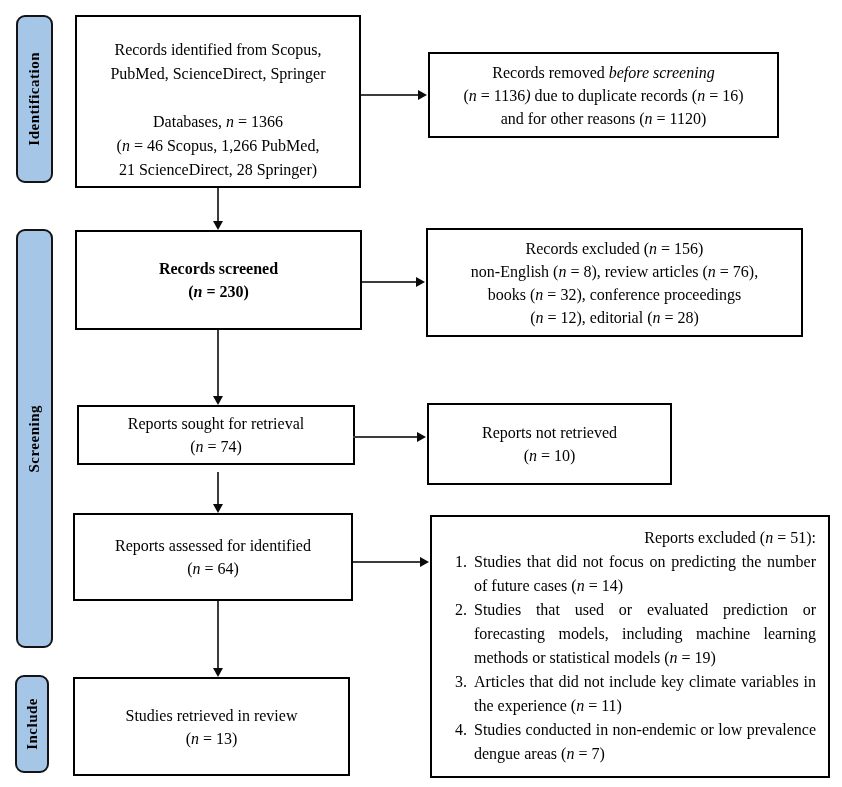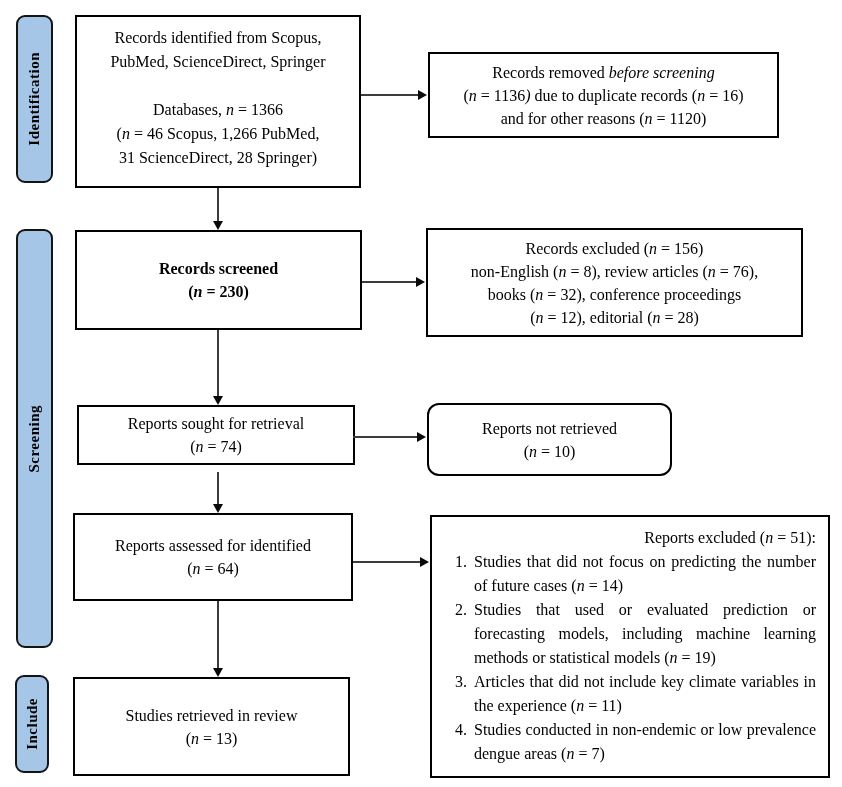--- a/index.html
+++ b/index.html
@@ -48,21 +48,21 @@
     display: flex;
     flex-direction: column;
     justify-content: center;
     align-items: center;
     text-align: center;
     font-size: 16px;
     line-height: 23px;
     padding: 4px 5px;
   }
   .fbox .line { min-height: 23px; width: 100%; }
-  .fbox.top-align { justify-content: flex-start; padding-top: 9px; line-height: 24px; }
+  .fbox.top-align { justify-content: flex-end; padding-top: 9px; line-height: 24px; }
   .fbox.top-align .line { min-height: 24px; }
   .fbox.list-box {
     justify-content: flex-start;
     align-items: flex-end;
     text-align: left;
     padding: 9px 12px;
     line-height: 24px;
   }
   .list-box ol { margin: 0; padding-left: 27px; }
   .list-box li { text-align: justify; padding-left: 3px; }
@@ -96,21 +96,21 @@
   <div class="stage" style="left:15px; top:675px; width:34px; height:98px;">
     <span class="vtext">Include</span>
   </div>
 
   <div class="fbox top-align" style="left:75px; top:15px; width:286px; height:173px;">
     <div class="line">Records identified from Scopus,</div>
     <div class="line">PubMed, ScienceDirect, Springer</div>
     <div class="line"></div>
     <div class="line">Databases, <i>n</i> = 1366</div>
     <div class="line">(<i>n</i> = 46 Scopus, 1,266 PubMed,</div>
-    <div class="line">31 ScienceDirect, 28 Springer)</div>
+    <div class="line">21 ScienceDirect, 28 Springer)</div>
   </div>
 
   <div class="fbox" style="left:75px; top:230px; width:287px; height:100px;font-weight:bold;">
     <div class="line">Records screened</div>
     <div class="line">(<i>n</i> = 230)</div>
   </div>
 
   <div class="fbox" style="left:77px; top:405px; width:278px; height:60px;">
     <div class="line">Reports sought for retrieval</div>
     <div class="line">(<i>n</i> = 74)</div>
@@ -132,21 +132,21 @@
     <div class="line">and for other reasons (<i>n</i> = 1120)</div>
   </div>
 
   <div class="fbox" style="left:426px; top:228px; width:377px; height:109px;">
     <div class="line">Records excluded (<i>n</i> = 156)</div>
     <div class="line">non-English (<i>n</i> = 8), review articles (<i>n</i> = 76),</div>
     <div class="line">books (<i>n</i> = 32), conference proceedings</div>
     <div class="line">(<i>n</i> = 12), editorial (<i>n</i> = 28)</div>
   </div>
 
-  <div class="fbox" style="left:427px; top:403px; width:245px; height:73px;border-radius:12px;">
+  <div class="fbox" style="left:427px; top:403px; width:245px; height:82px;">
     <div class="line">Reports not retrieved</div>
     <div class="line">(<i>n</i> = 10)</div>
   </div>
 
   <div class="fbox list-box" style="left:430px; top:515px; width:400px; height:263px;">
     <div>Reports excluded (<i>n</i> = 51):</div>
     <ol>
       <li>Studies that did not focus on predicting the number of future cases (<i>n</i> = 14)</li>
       <li>Studies that used or evaluated prediction or forecasting models, including machine learning methods or statistical models (<i>n</i> = 19)</li>
       <li>Articles that did not include key climate variables in the experience (<i>n</i> = 11)</li>

